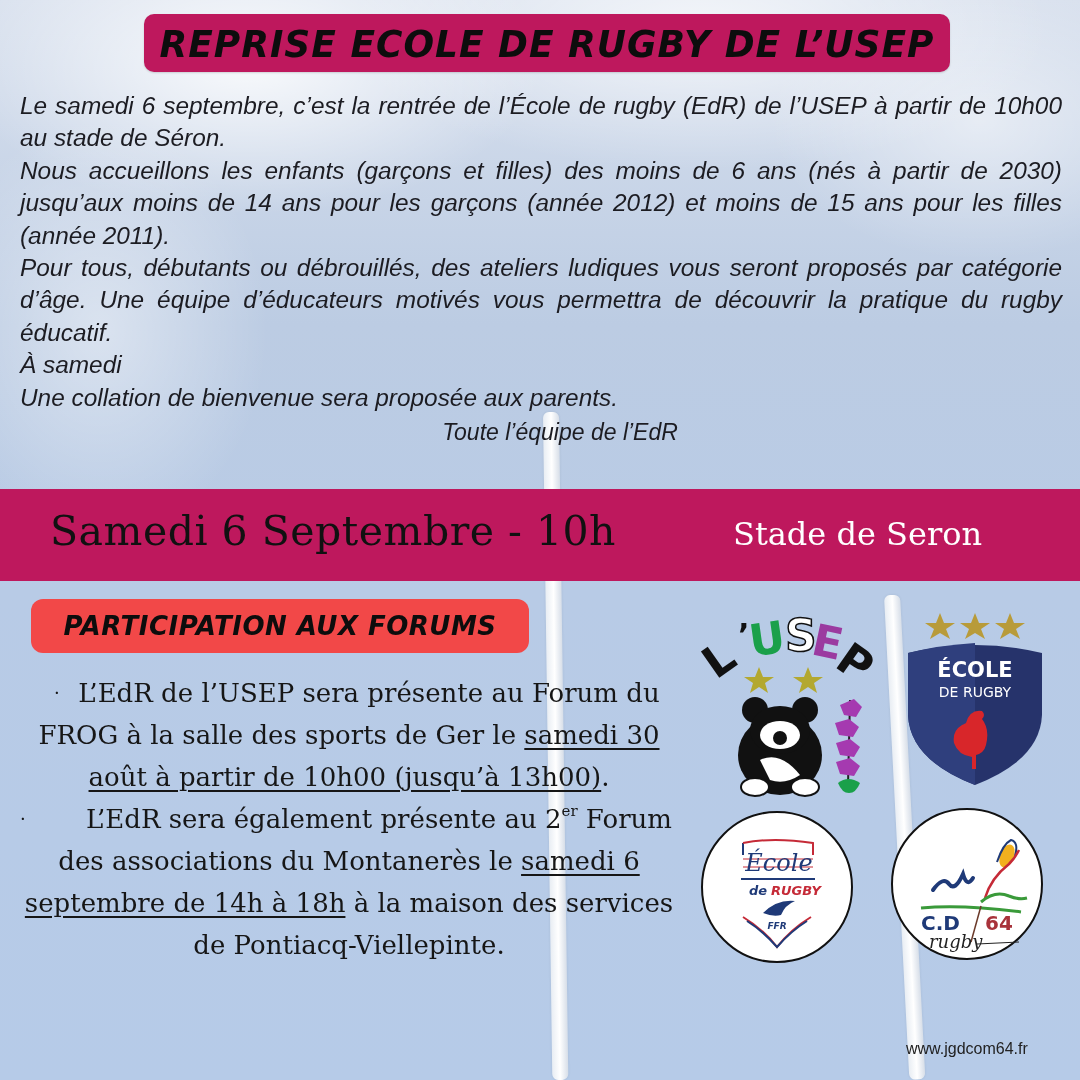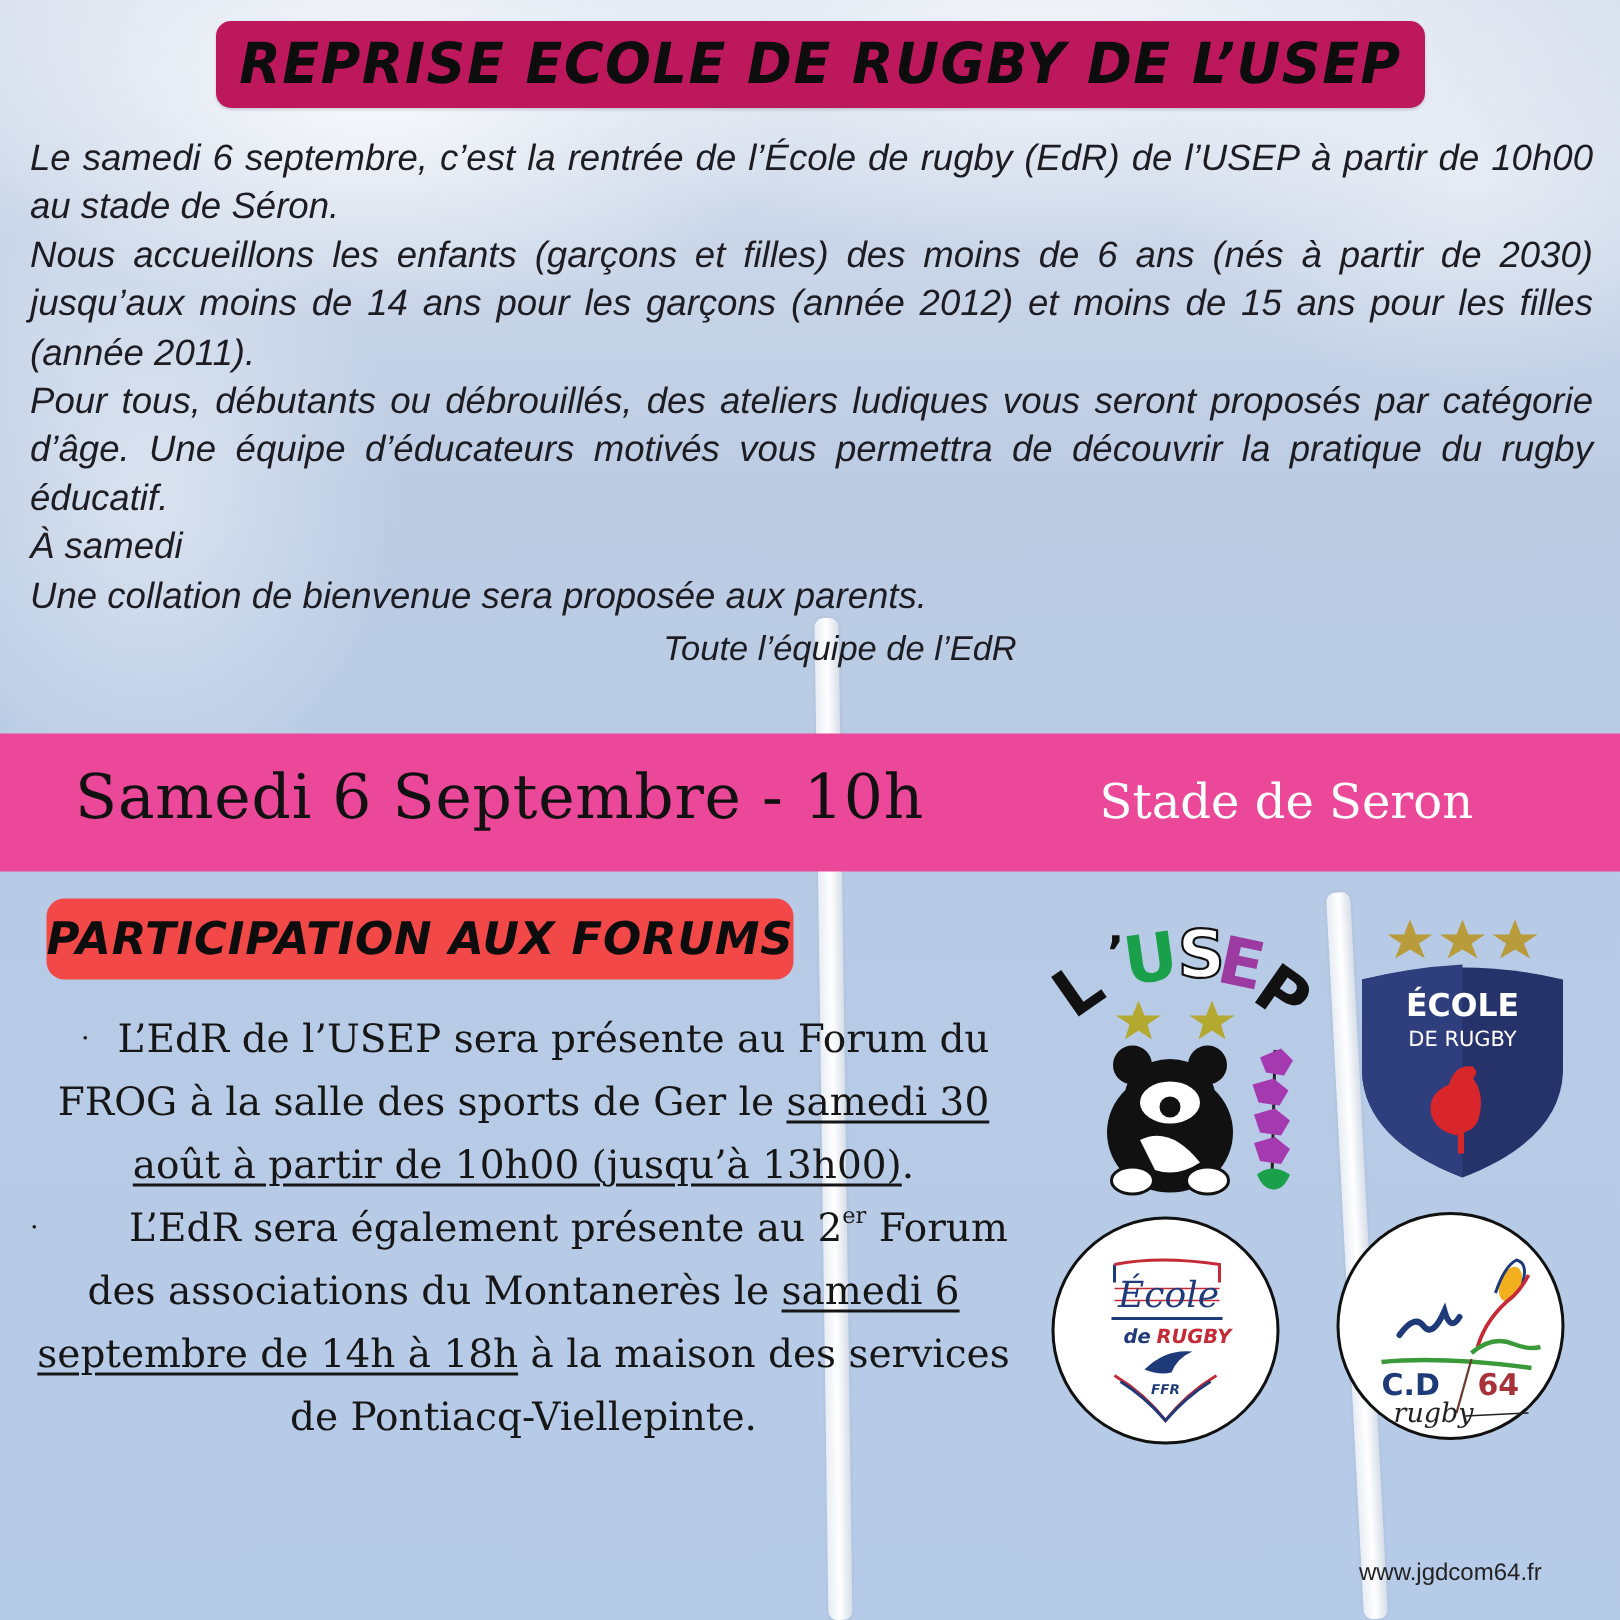--- a/index.html
+++ b/index.html
@@ -38,39 +38,39 @@
       position: absolute; left: 20px; top: 90px; width: 1042px;
       font-family: "Liberation Sans", sans-serif; font-size: 24.4px; line-height: 32.4px;
       color: #1c1c22;
       font-style: italic;
     }
     .intro p { text-align: justify; }
     .intro .sign { text-align: center; margin-left: 40px; width: 1000px; margin-top: 2px; font-size: 23px; }
 
     .date-band {
       position: absolute; left: 0; top: 489px; width: 1080px; height: 92px;
-      background: #ec4899; display: flex; align-items: center;
+      background: #be185d; display: flex; align-items: center;
     }
     .date-band .date {
       position: absolute; left: 50px; top: 18px;
       font-family: "DejaVu Serif", serif; font-size: 41px; color: #111; letter-spacing: 0.5px;
     }
     .date-band .venue {
       position: absolute; left: 733px; top: 26px;
       font-family: "DejaVu Serif", serif; font-size: 32px; color: #ffffff; letter-spacing: 0px;
     }
 
     .forum-banner {
       position: absolute; left: 31px; top: 599px; width: 498px; height: 54px;
       background: #f24848; border-radius: 12px;
       display: flex; align-items: center; justify-content: center;
     }
     .forum-banner span {
       font-family: "DejaVu Sans", sans-serif; font-weight: bold; font-style: italic;
-      font-size: 30px; color: #0d0d0d; letter-spacing: 0.5px; text-align: right;
+      font-size: 26px; color: #0d0d0d; letter-spacing: 0.5px; text-align: right;
     }
 
     .forums {
       position: absolute; left: 18px; top: 672px; width: 662px;
       font-family: "DejaVu Serif", serif; font-size: 26px; line-height: 42px; color: #161616;
       text-align: center;
     }
     .forums .item { position: relative; }
     .forums .bullet { position: absolute; left: 36px; top: 0; font-size: 18px; }
     .forums .bullet.b2 { left: 2px; }

